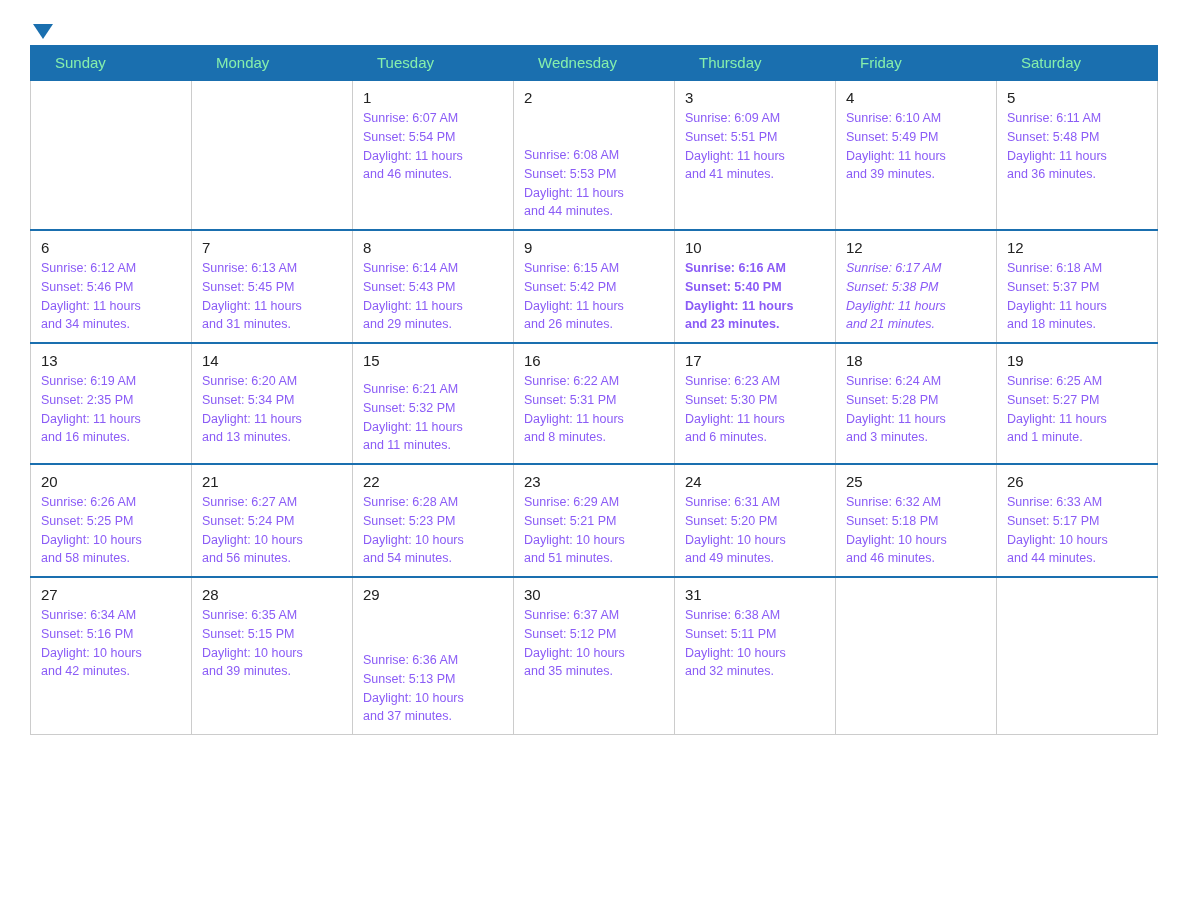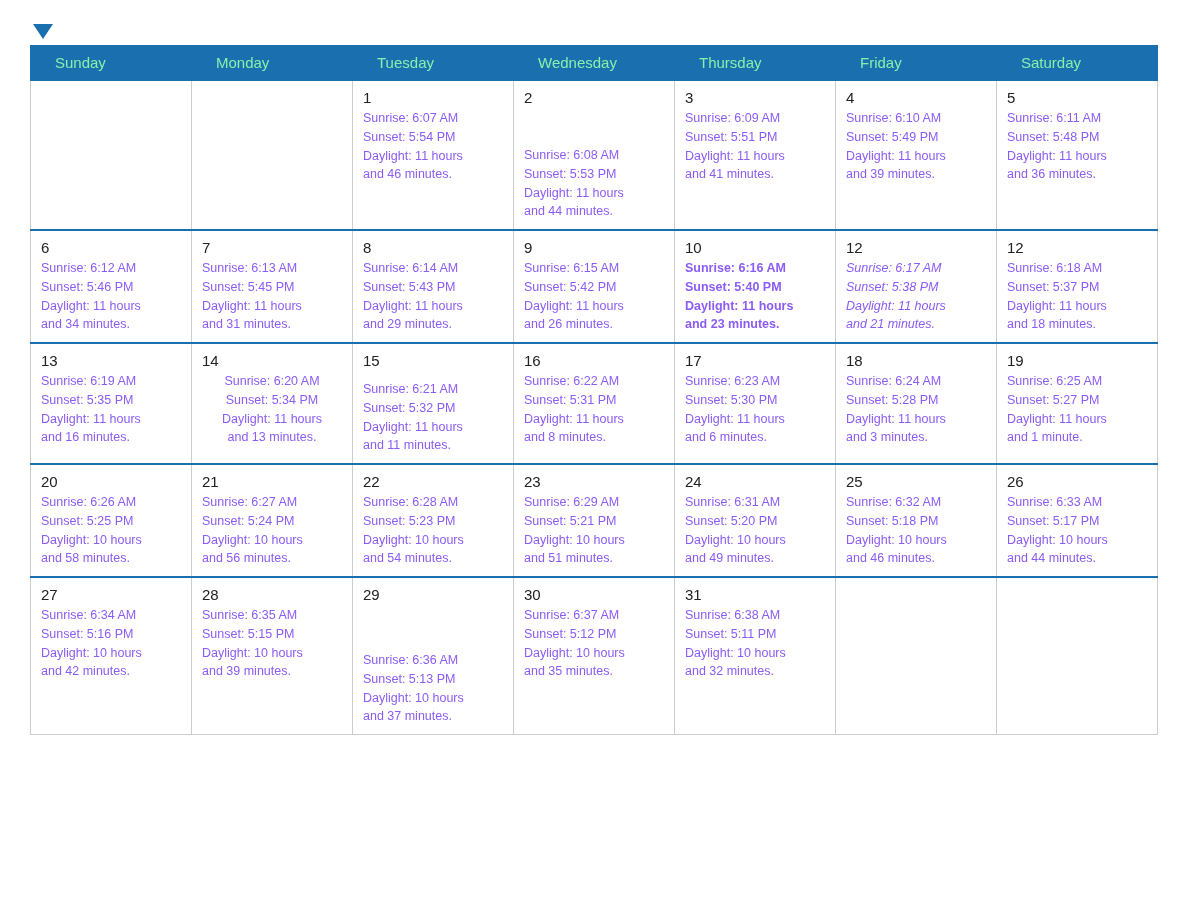--- a/index.html
+++ b/index.html
@@ -213,27 +213,27 @@
           <div class="day-info" style="white-space: pre-line;">Sunrise: 6:18 AM
 Sunset: 5:37 PM
 Daylight: 11 hours
 and 18 minutes.</div>
         </td>
       </tr>
       <tr>
         <td>
           <span class="day-num">13</span>
           <div class="day-info" style="white-space: pre-line;">Sunrise: 6:19 AM
-Sunset: 5:35 PM
+Sunset: 2:35 PM
 Daylight: 11 hours
 and 16 minutes.</div>
         </td>
         <td>
           <span class="day-num">14</span>
-          <div class="day-info" style="white-space: pre-line; text-align: center;">Sunrise: 6:20 AM
+          <div class="day-info" style="white-space: pre-line;">Sunrise: 6:20 AM
 Sunset: 5:34 PM
 Daylight: 11 hours
 and 13 minutes.</div>
         </td>
         <td>
           <span class="day-num">15</span>
           <div class="day-info" style="white-space: pre-line; margin-top: 11px;">Sunrise: 6:21 AM
 Sunset: 5:32 PM
 Daylight: 11 hours
 and 11 minutes.</div>

